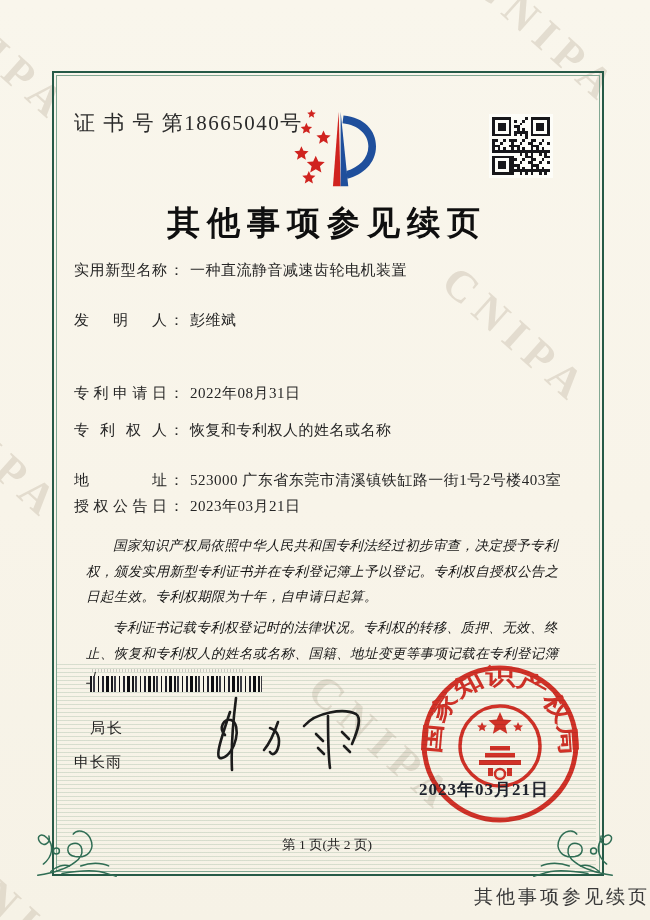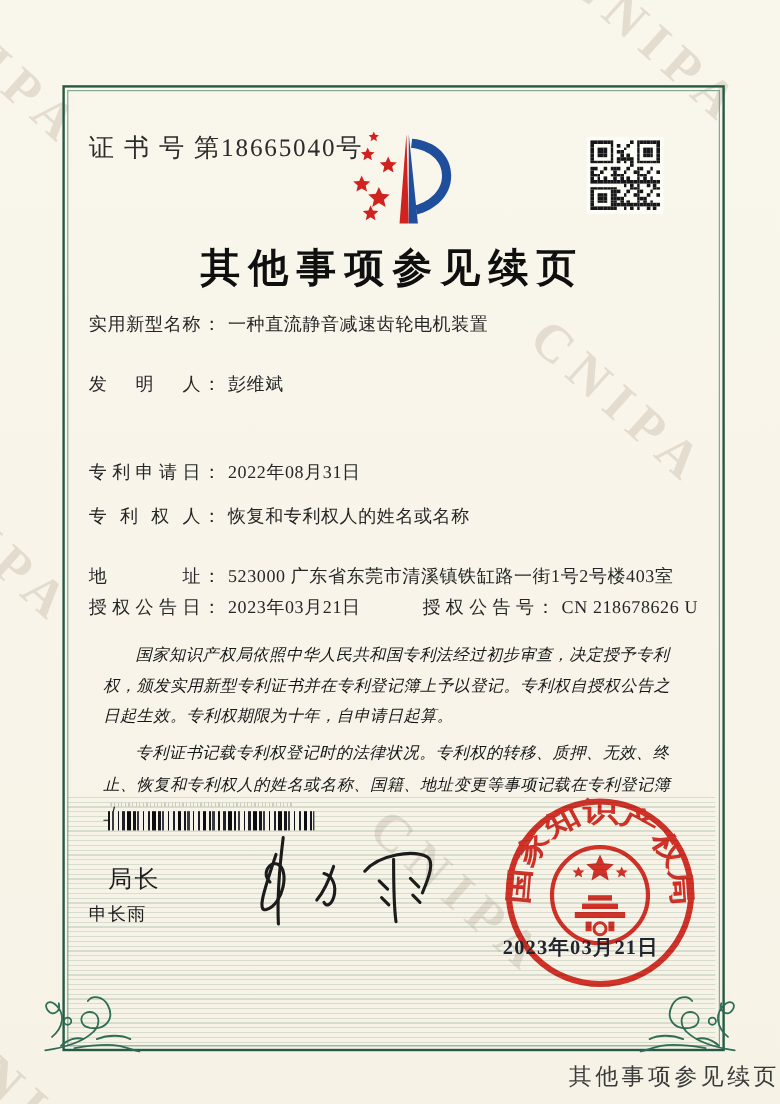--- a/index.html
+++ b/index.html
@@ -35,21 +35,21 @@
   .colon{display:inline-block;margin:0 6px 0 2px;}
   .fv{letter-spacing:.5px;}
   .pair2{position:absolute;left:278px;top:0;}
   .paras{position:absolute;left:86px;top:533px;width:478px;font-size:13.5px;line-height:1.9;
          font-style:italic;color:#161616;letter-spacing:.4px;}
   .paras p{margin:0 0 5px 0;text-indent:2em;}
   .microtext{position:absolute;left:92px;top:669px;width:152px;height:3px;opacity:.4;
     background:repeating-linear-gradient(90deg,#8a8a8a 0 1px,transparent 1px 3px);}
   .barcode{position:absolute;left:90px;top:676px;width:172px;height:16px;
     background:repeating-linear-gradient(90deg,#15151a 0 2px,#f6f3e8 2px 3px,#3a3a42 3px 5px,#f6f3e8 5px 8px,#101014 8px 9px,#f6f3e8 9px 12px,#20202a 12px 14px,#f6f3e8 14px 16px,#0c0c10 16px 19px,#f6f3e8 19px 21px);}
-  .sig-title{position:absolute;left:90px;top:719px;font-size:20px;letter-spacing:2px;color:#1d1d1d;}
+  .sig-title{position:absolute;left:90px;top:719px;font-size:15px;letter-spacing:2px;color:#1d1d1d;}
   .sig-name{position:absolute;left:74px;top:753px;font-size:15px;letter-spacing:1px;color:#1d1d1d;text-align:right;}
   .sig-hand{position:absolute;left:200px;top:692px;width:168px;height:94px;}
   .seal{position:absolute;left:416px;top:660px;width:168px;height:168px;opacity:.93;mix-blend-mode:multiply;}
   .seal-date{position:absolute;left:398px;top:778px;width:172px;text-align:center;
              font-size:17px;font-weight:700;letter-spacing:1px;color:#20242e;}
   .page-ind{position:absolute;left:53px;top:836px;width:548px;text-align:center;font-size:13.5px;color:#242424;}
   .cont-note{position:absolute;left:0;top:884px;width:650px;text-align:right;
              font-size:19px;letter-spacing:3px;color:#3a3a3a;}
   .orn{position:absolute;top:823px;width:84px;height:56px;}
   .orn-l{left:34px;} .orn-r{left:532px;transform:scaleX(-1);}
@@ -567,23 +567,20 @@
     <span class="fl">专利申请日</span><span class="colon">：</span><span class="fv">2022年08月31日</span>
   </div>
   <div class="fr fr5">
     <span class="fl">专利权人</span><span class="colon">：</span><span class="fv">恢复和专利权人的姓名或名称</span>
   </div>
   <div class="fr fr6">
     <span class="fl">地址</span><span class="colon">：</span><span class="fv">523000 广东省东莞市清溪镇铁缸路一街1号2号楼403室</span>
   </div>
   <div class="fr fr7">
     <span class="fl">授权公告日</span><span class="colon">：</span><span class="fv">2023年03月21日</span>
-    <span class="pair2">
-      <span class="fl">授权公告号</span><span class="colon">：</span><span class="fv">CN 218678626 U</span>
-    </span>
   </div>
 
   <div class="paras">
     <p>国家知识产权局依照中华人民共和国专利法经过初步审查，决定授予专利权，颁发实用新型专利证书并在专利登记簿上予以登记。专利权自授权公告之日起生效。专利权期限为十年，自申请日起算。</p>
     <p>专利证书记载专利权登记时的法律状况。专利权的转移、质押、无效、终止、恢复和专利权人的姓名或名称、国籍、地址变更等事项记载在专利登记簿上。</p>
   </div>
 
   <div class="microtext"></div>
   <div class="barcode"></div>
 
@@ -617,15 +614,16 @@
       <rect x="74" y="86" width="20" height="4.5" stroke="none"></rect>
       <rect x="69" y="93" width="30" height="4.5" stroke="none"></rect>
       <rect x="63" y="100" width="42" height="5" stroke="none"></rect>
       <rect x="72" y="108" width="5" height="8" stroke="none"></rect>
       <rect x="91" y="108" width="5" height="8" stroke="none"></rect>
       <circle cx="84" cy="114" r="5" fill="none" stroke-width="2.5"></circle>
     </g>
   </svg>
   <div class="seal-date">2023年03月21日</div>
 
+  <div class="page-ind">第 1 页(共 2 页)</div>
   <div class="cont-note">其他事项参见续页</div>
 
 </div>
 
 </body></html>

